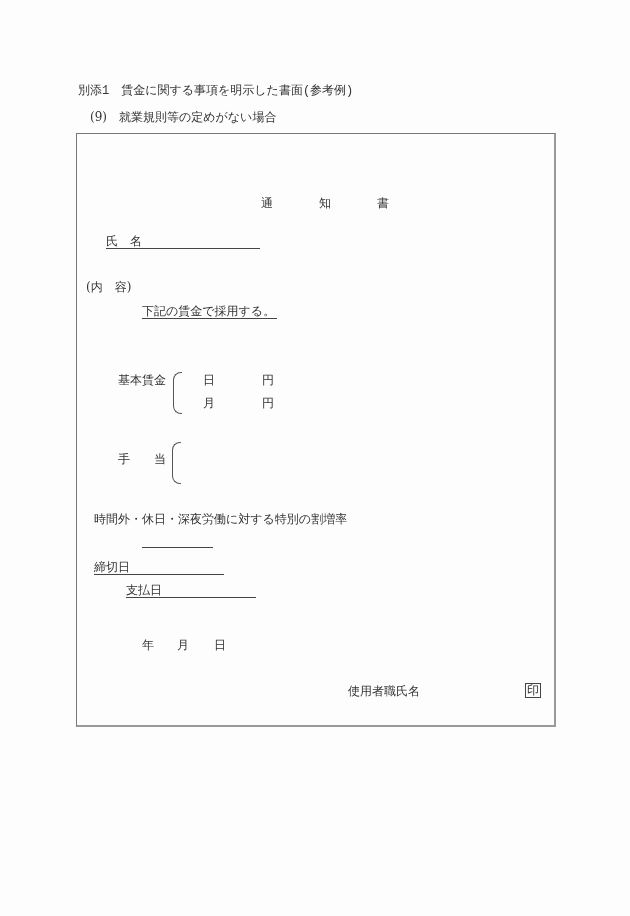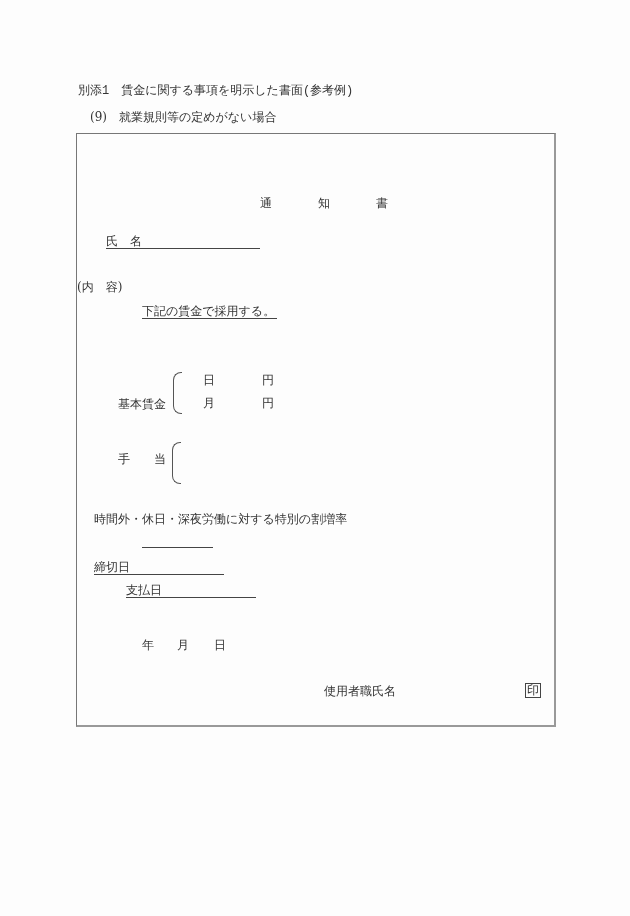--- a/index.html
+++ b/index.html
@@ -25,32 +25,32 @@
     .title span { display: inline-block; width: 58px; }
   </style>
 </head>
 <body>
 
 <div class="abs" style="left:78px; top:84px;font-family:Liberation Mono, monospace;">別添1　賃金に関する事項を明示した書面(参考例)</div>
 <div class="abs" style="left:90px; top:110px;">(9)　就業規則等の定めがない場合</div>
 
 <div class="box"></div>
 
-<div class="abs title" style="left:260px; top:196px;">
+<div class="abs title" style="left:238px; top:196px;text-align:center;">
   <span>通</span><span>知</span><span>書</span>
 </div>
 
 <div class="abs" style="left:106px; top:234px; width:154px; border-bottom:1px solid #444;">
   <span>氏　名</span>
 </div>
 
-<div class="abs" style="left:77px; top:280px;">(内　容)</div>
+<div class="abs" style="left:86px; top:280px;">(内　容)</div>
 <div class="abs uline" style="left:142px; top:304px; padding-right:2px;">下記の賃金で採用する。</div>
 
-<div class="abs" style="left:118px; top:373px;margin-top:24px;">基本賃金</div>
+<div class="abs" style="left:118px; top:373px;">基本賃金</div>
 <div class="bracket" style="left:173px; top:372px; height:40px;"></div>
 <div class="abs" style="left:203px; top:373px;">日</div>
 <div class="abs" style="left:262px; top:373px;">円</div>
 <div class="abs" style="left:203px; top:396px;">月</div>
 <div class="abs" style="left:262px; top:396px;">円</div>
 
 <div class="abs" style="left:118px; top:452px;">手　　当</div>
 <div class="bracket" style="left:172px; top:442px; height:40px;"></div>
 
 <div class="abs" style="left:94px; top:512px;">時間外・休日・深夜労働に対する特別の割増率</div>
@@ -60,14 +60,14 @@
   <span>締切日</span>
 </div>
 <div class="abs" style="left:94px; top:583px; width:130px; border-bottom:1px solid #444;margin-left:32px;">
   <span>支払日</span>
 </div>
 
 <div class="abs" style="left:142px; top:638px;">年</div>
 <div class="abs" style="left:177px; top:638px;">月</div>
 <div class="abs" style="left:214px; top:638px;">日</div>
 
-<div class="abs" style="left:324px; top:684px;">使用者職氏名</div>
+<div class="abs" style="left:348px; top:684px;">使用者職氏名</div>
 <div class="seal" style="left:525px; top:683px;">印</div>
 
 </body></html>

